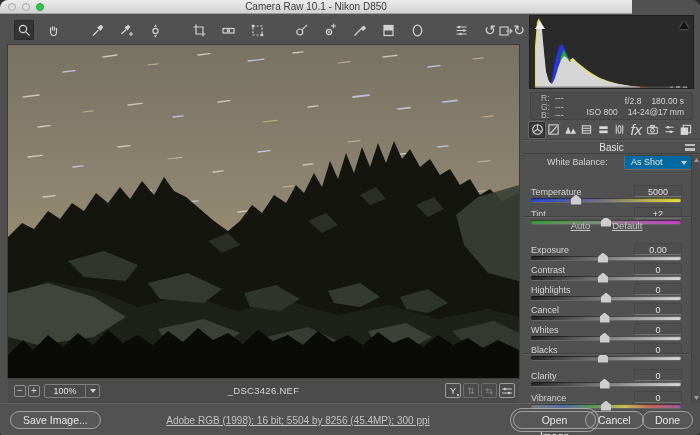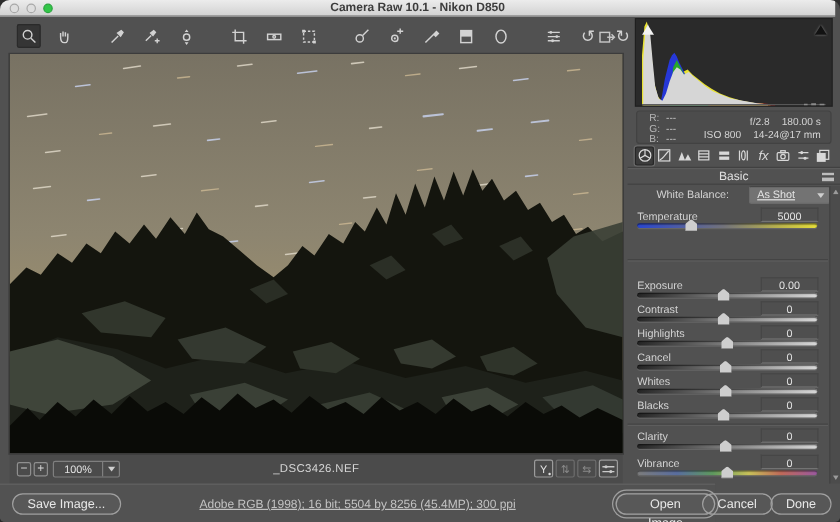--- a/index.html
+++ b/index.html
@@ -1,21 +1,21 @@
 <!DOCTYPE html>
 <html><head>
 <meta charset="utf-8">
 <style>
   html,body{margin:0;padding:0;background:#2b2b2b;}
   *{box-sizing:border-box;font-family:"Liberation Sans",sans-serif;}
   .window{position:relative;width:700px;height:435px;background:#515151;border-radius:8px 8px 4px 4px;overflow:hidden;}
 
   
-  .titlebar{position:absolute;left:0;top:0;width:696px;height:14px;
-    background:linear-gradient(#ececec,#d2d2d2);border-bottom:1px solid #9f9f9f;font-weight:bold;}
+  .titlebar{position:absolute;left:0;top:0;width:632px;height:14px;
+    background:linear-gradient(#ececec,#d2d2d2);border-bottom:1px solid #9f9f9f;}
   .lights{position:absolute;left:8px;top:3px;display:flex;gap:6px;}
   .light{width:8px;height:8px;border-radius:50%;}
   .light.dim{background:#dedede;border:1px solid #a8a8a8;}
   .light.green{background:#32c648;border:1px solid #2aa33e;}
   .title{position:absolute;left:0;right:0;top:0;height:14px;line-height:14px;
     text-align:center;font-size:10px;color:#3c3c3c;}
 
   
   .toolbar{position:absolute;left:14px;top:18px;height:24px;display:flex;align-items:center;gap:9px;}
   .tool{width:20px;height:20px;display:flex;align-items:center;justify-content:center;border-radius:2px;}
@@ -67,46 +67,46 @@
     border:1px solid #424242;border-radius:3px;font-size:8.5px;color:#c9c9c9;}
   .rgbcol{position:absolute;left:10px;top:1px;line-height:8.6px;}
   .rgbrow span{display:inline-block;}
   .rgblab{width:14px;color:#b5b5b5;}
   .exifcol{position:absolute;right:8px;top:3px;text-align:right;line-height:11px;color:#d4d4d4;}
   .exifcol b{font-weight:normal;margin-left:10px;}
 
   .tabs{position:absolute;left:6px;top:107px;width:165px;height:17px;display:flex;justify-content:space-between;align-items:center;}
   .tab{width:16px;height:16px;display:flex;align-items:center;justify-content:center;}
   .tab svg{stroke:#d8d8d8;fill:none;stroke-width:1.1;}
-  .tab .fx{color:#d8d8d8;font-size:11px;font-style:italic;}
+  .tab .fx{color:#d8d8d8;font-size:15px;font-style:italic;}
   .tab.selected{background:#3b3b3b;box-shadow:inset 0 0 0 1px #272727,0 0 0 1px #6b6b6b;border-radius:2px;}
 
   .phead{position:absolute;left:0;top:125px;width:177px;height:15px;border-top:1px solid #414141;border-bottom:1px solid #414141;
     box-shadow:0 1px 0 #5c5c5c inset;}
   .phead .ptitle{display:block;text-align:center;font-size:10px;color:#e0e0e0;line-height:15px;}
   .pmenu{position:absolute;right:5px;top:4px;width:10px;height:7px;border-top:2px solid #bdbdbd;border-bottom:2px solid #bdbdbd;}
   .pmenu:before{content:"";display:block;height:2px;background:#bdbdbd;margin-top:1.5px;}
 
   .pscroll{position:absolute;left:0;top:141px;width:167px;height:248px;}
-  .prow{position:absolute;left:0;width:167px;height:18px;}
+  .prow{position:absolute;left:0;width:167px;height:18px;margin-top:12px;}
   .plabel{position:absolute;left:8px;top:0;font-size:9px;color:#d2d2d2;}
   .pval{position:absolute;right:8px;top:-2px;width:48px;height:12px;font-size:9px;color:#e2e2e2;text-align:center;line-height:12px;
     background:#4f4f4f;border:1px solid #464646;border-bottom-color:#737373;}
   .track{position:absolute;left:8px;top:11px;width:150px;height:4px;border-radius:2px;
     box-shadow:inset 0 1px 1px rgba(0,0,0,.55),0 1px 0 rgba(255,255,255,.12);}
   .tr-gray{background:linear-gradient(90deg,#262626,#d9d9d9);}
   .tr-temp{background:linear-gradient(90deg,#2a47cf,#74747c 48%,#b9b24e 78%,#e6df3a);}
   .tr-tint{background:linear-gradient(90deg,#3f9c3f,#8a8a8a 50%,#c43fc4);}
   .tr-vib{background:linear-gradient(90deg,#7d7d7d,#5a6ea0 22%,#5f9a5f 42%,#c9c25a 62%,#c06a5a 80%,#9a5aa0);}
   .thumb{position:absolute;top:-3.5px;width:10px;height:10px;background:#cecece;transform:translateX(-50%);
     clip-path:polygon(50% 0,100% 42%,100% 100%,0 100%,0 42%);box-shadow:inset 0 -1px 0 #8a8a8a;}
   .pdiv{position:absolute;left:0;width:167px;height:2px;border-top:1px solid #414141;border-bottom:1px solid #5d5d5d;}
   .wbrow{position:absolute;left:0;top:2px;width:167px;height:16px;margin-left:16px;}
-  .wbselect{position:absolute;left:85px;top:-2px;width:68px;height:15px;background:#737373;border:1px solid #6a6a6a;
-    border-top-color:#454545;border-radius:2px;font-size:9px;color:#e4e4e4;line-height:13px;padding-left:6px;text-decoration:underline;}
+  .wbselect{position:absolute;left:85px;top:-2px;width:68px;height:15px;background:#0369a1;border:1px solid #6a6a6a;
+    border-top-color:#454545;border-radius:2px;font-size:9px;color:#e4e4e4;line-height:13px;padding-left:6px;}
   .wbselect .chev-down{position:absolute;right:4px;top:5px;}
   .linkrow{position:absolute;left:0;width:167px;text-align:center;font-size:9.5px;}
   .linkrow span{color:#c6c6c6;text-decoration:underline;margin:0 11px;}
   .scrollbar{position:absolute;right:0px;top:141px;width:9px;height:248px;background:#4c4c4c;border-left:1px solid #434343;}
   .sb-arrow{position:absolute;left:2px;width:5px;height:4px;background:#9b9b9b;}
   .sb-up{top:3px;clip-path:polygon(50% 0,100% 100%,0 100%);}
   .sb-dn{bottom:3px;clip-path:polygon(0 0,100% 0,50% 100%);}
 </style>
 </head>
 <body>
@@ -467,23 +467,33 @@
         </span>
       </div>
 
       <div class="prow" style="top:20px;">
         <span class="plabel">Temperature</span>
         <span class="pval">5000</span>
         <div class="track tr-temp">
             <span class="thumb" style="left: 30%;"></span>
           </div>
       </div>
+      <div class="prow" style="top:42px;">
+        <span class="plabel">Tint</span>
+        <span class="pval">+2</span>
+        <div class="track tr-tint">
+            <span class="thumb" style="left: 50%;"></span>
+          </div>
+      </div>
 
       <div class="pdiv" style="top:61px;"></div>
 
+      <div class="linkrow" style="top:65px;">
+        <span>Auto</span><span>Default</span>
+      </div>
 
       <div class="prow" style="top:78px;">
         <span class="plabel">Exposure</span>
         <span class="pval">0.00</span>
         <div class="track tr-gray">
             <span class="thumb" style="left: 48%;"></span>
           </div>
       </div>
       <div class="prow" style="top:98px;">
         <span class="plabel">Contrast</span>

